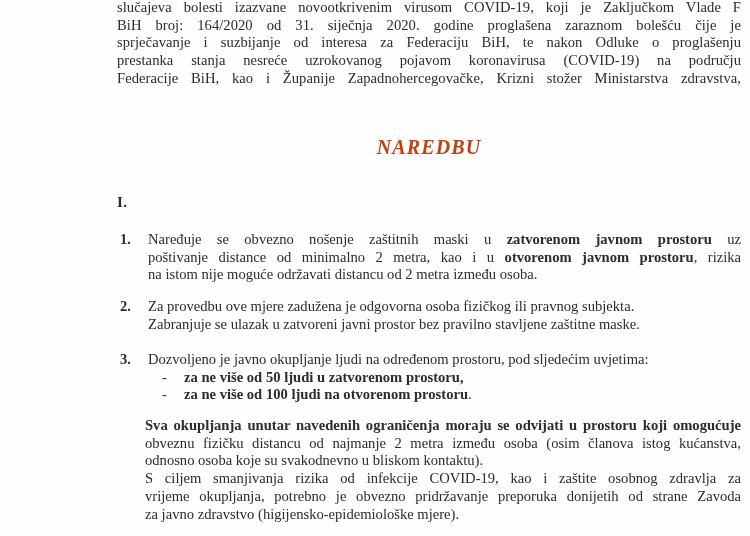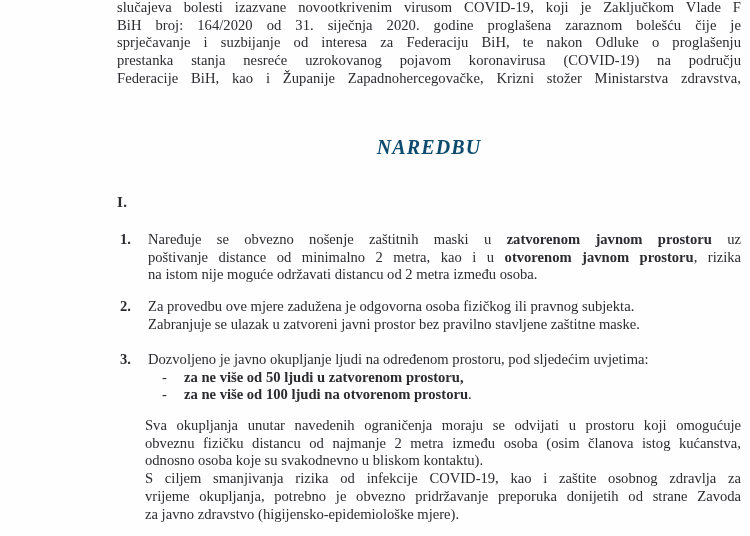--- a/index.html
+++ b/index.html
@@ -41,21 +41,21 @@
   #intro { top: -1px; }
 
   
   #naredbu {
     top: 136px;
     text-align: center;
     font-style: italic;
     font-weight: bold;
     font-size: 20px;
     letter-spacing: 1.1px;
-    color: #0c4a6e;
+    color: #c2410c;
   }
 
   
   #section-head {
     top: 194px;
     font-weight: bold;
     font-size: 15px;
     display: flex;
     align-items: baseline;
   }
@@ -190,21 +190,21 @@
         <span class="sub">
           <span class="dash">-</span>
           <span class="subtext"><span>za ne više od 100 ljudi na otvorenom prostoru</span><span class="tail">.</span></span>
         </span>
       </span>
     </span>
   </div>
 
   <div id="closing" style="position:absolute;">
     <div class="blk">
-      <span class="line" style="display: block; text-align: justify; text-align-last: justify;">Sva okupljanja unutar navedenih ograničenja moraju se odvijati u prostoru koji omogućuje</span>
+      <span class="line" style="display: block; text-align: justify; text-align-last: justify; font-weight: bold;">Sva okupljanja unutar navedenih ograničenja moraju se odvijati u prostoru koji omogućuje</span>
       <span class="line" style="display: block; text-align: justify; text-align-last: justify;">obveznu fizičku distancu od najmanje 2 metra između osoba (osim članova istog kućanstva,</span>
       <span class="lastline">odnosno osoba koje su svakodnevno u bliskom kontaktu).</span>
     </div>
     <div class="blk">
       <span class="line" style="display: block; text-align: justify; text-align-last: justify;">S ciljem smanjivanja rizika od infekcije COVID-19, kao i zaštite osobnog zdravlja za</span>
       <span class="line" style="display: block; text-align: justify; text-align-last: justify;">vrijeme okupljanja, potrebno je obvezno pridržavanje preporuka donijetih od strane Zavoda</span>
       <span class="lastline">za javno zdravstvo (higijensko-epidemiološke mjere).</span>
     </div>
   </div>
 

